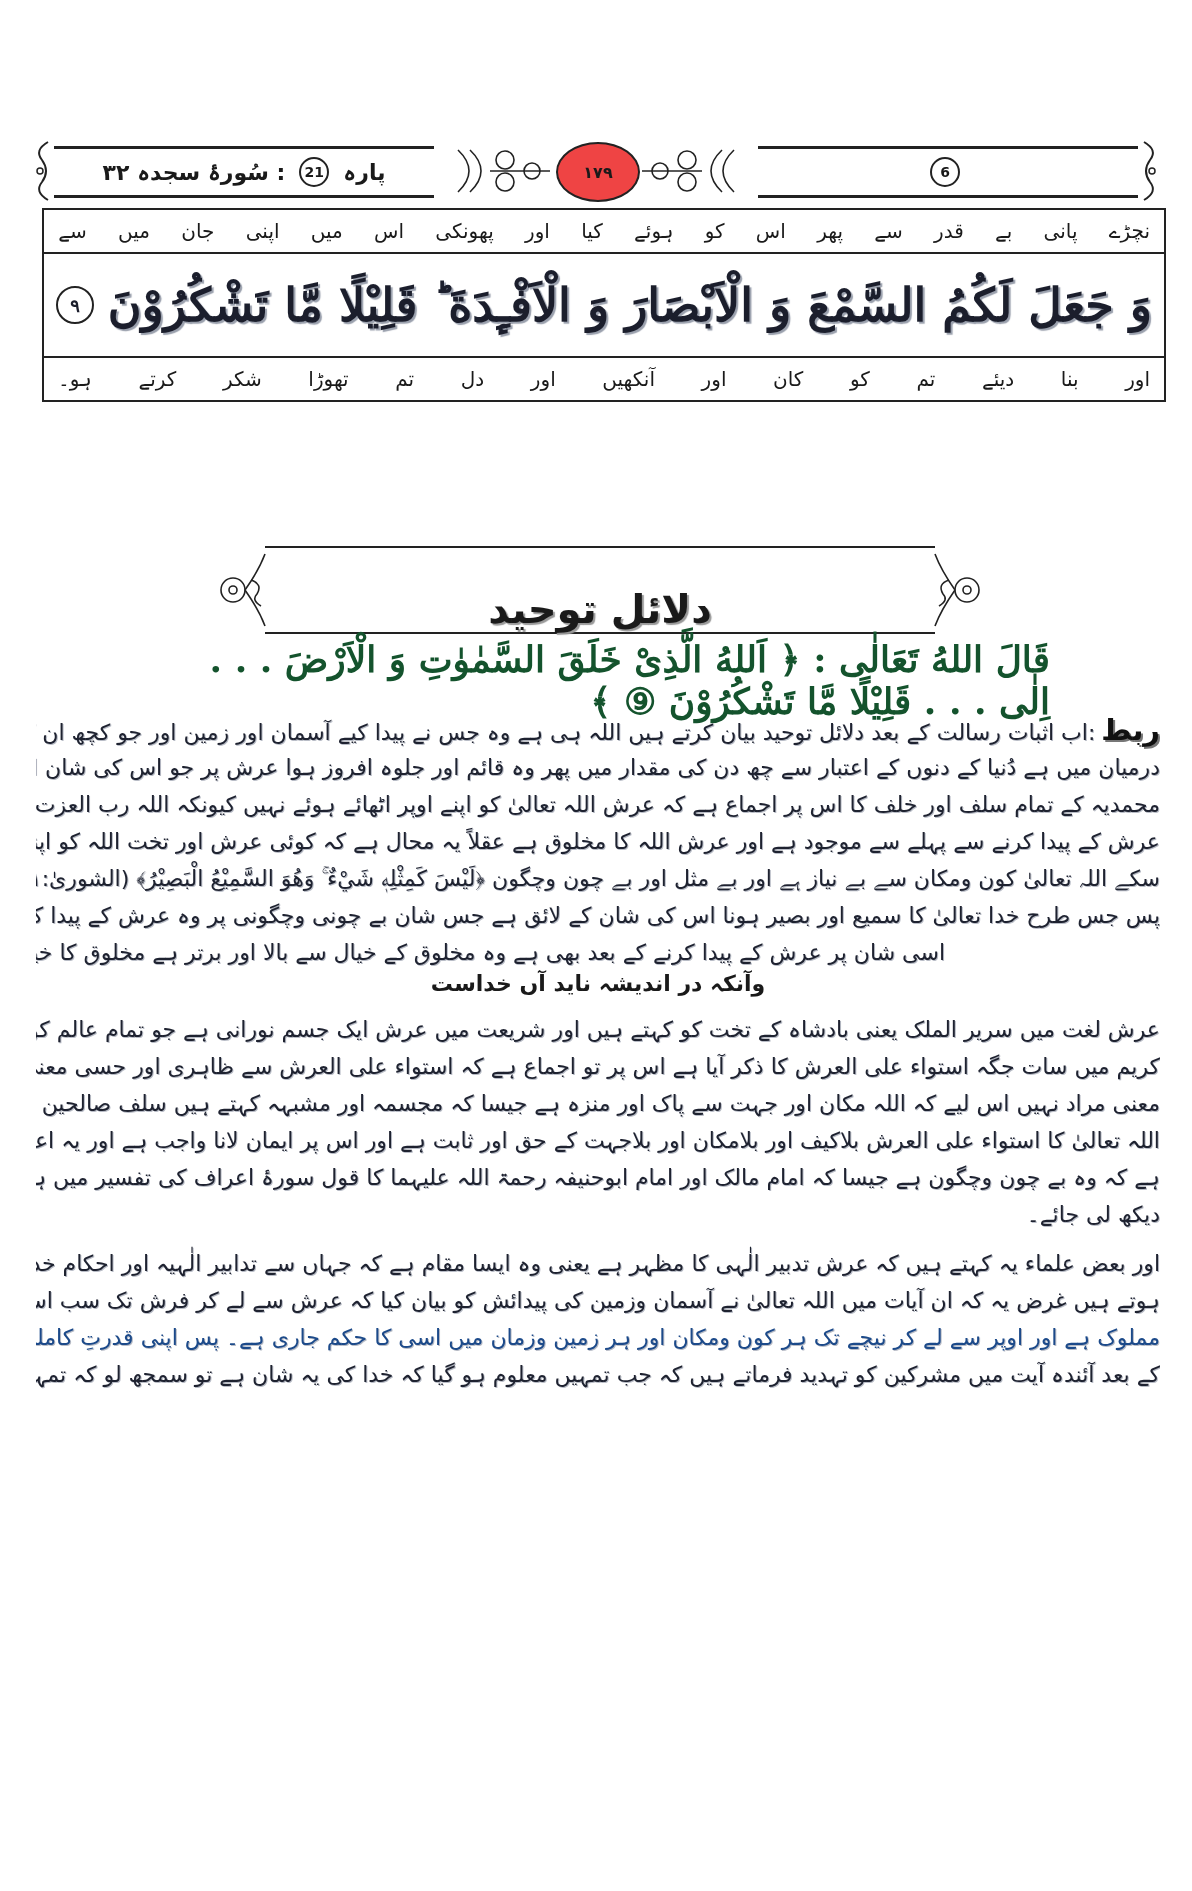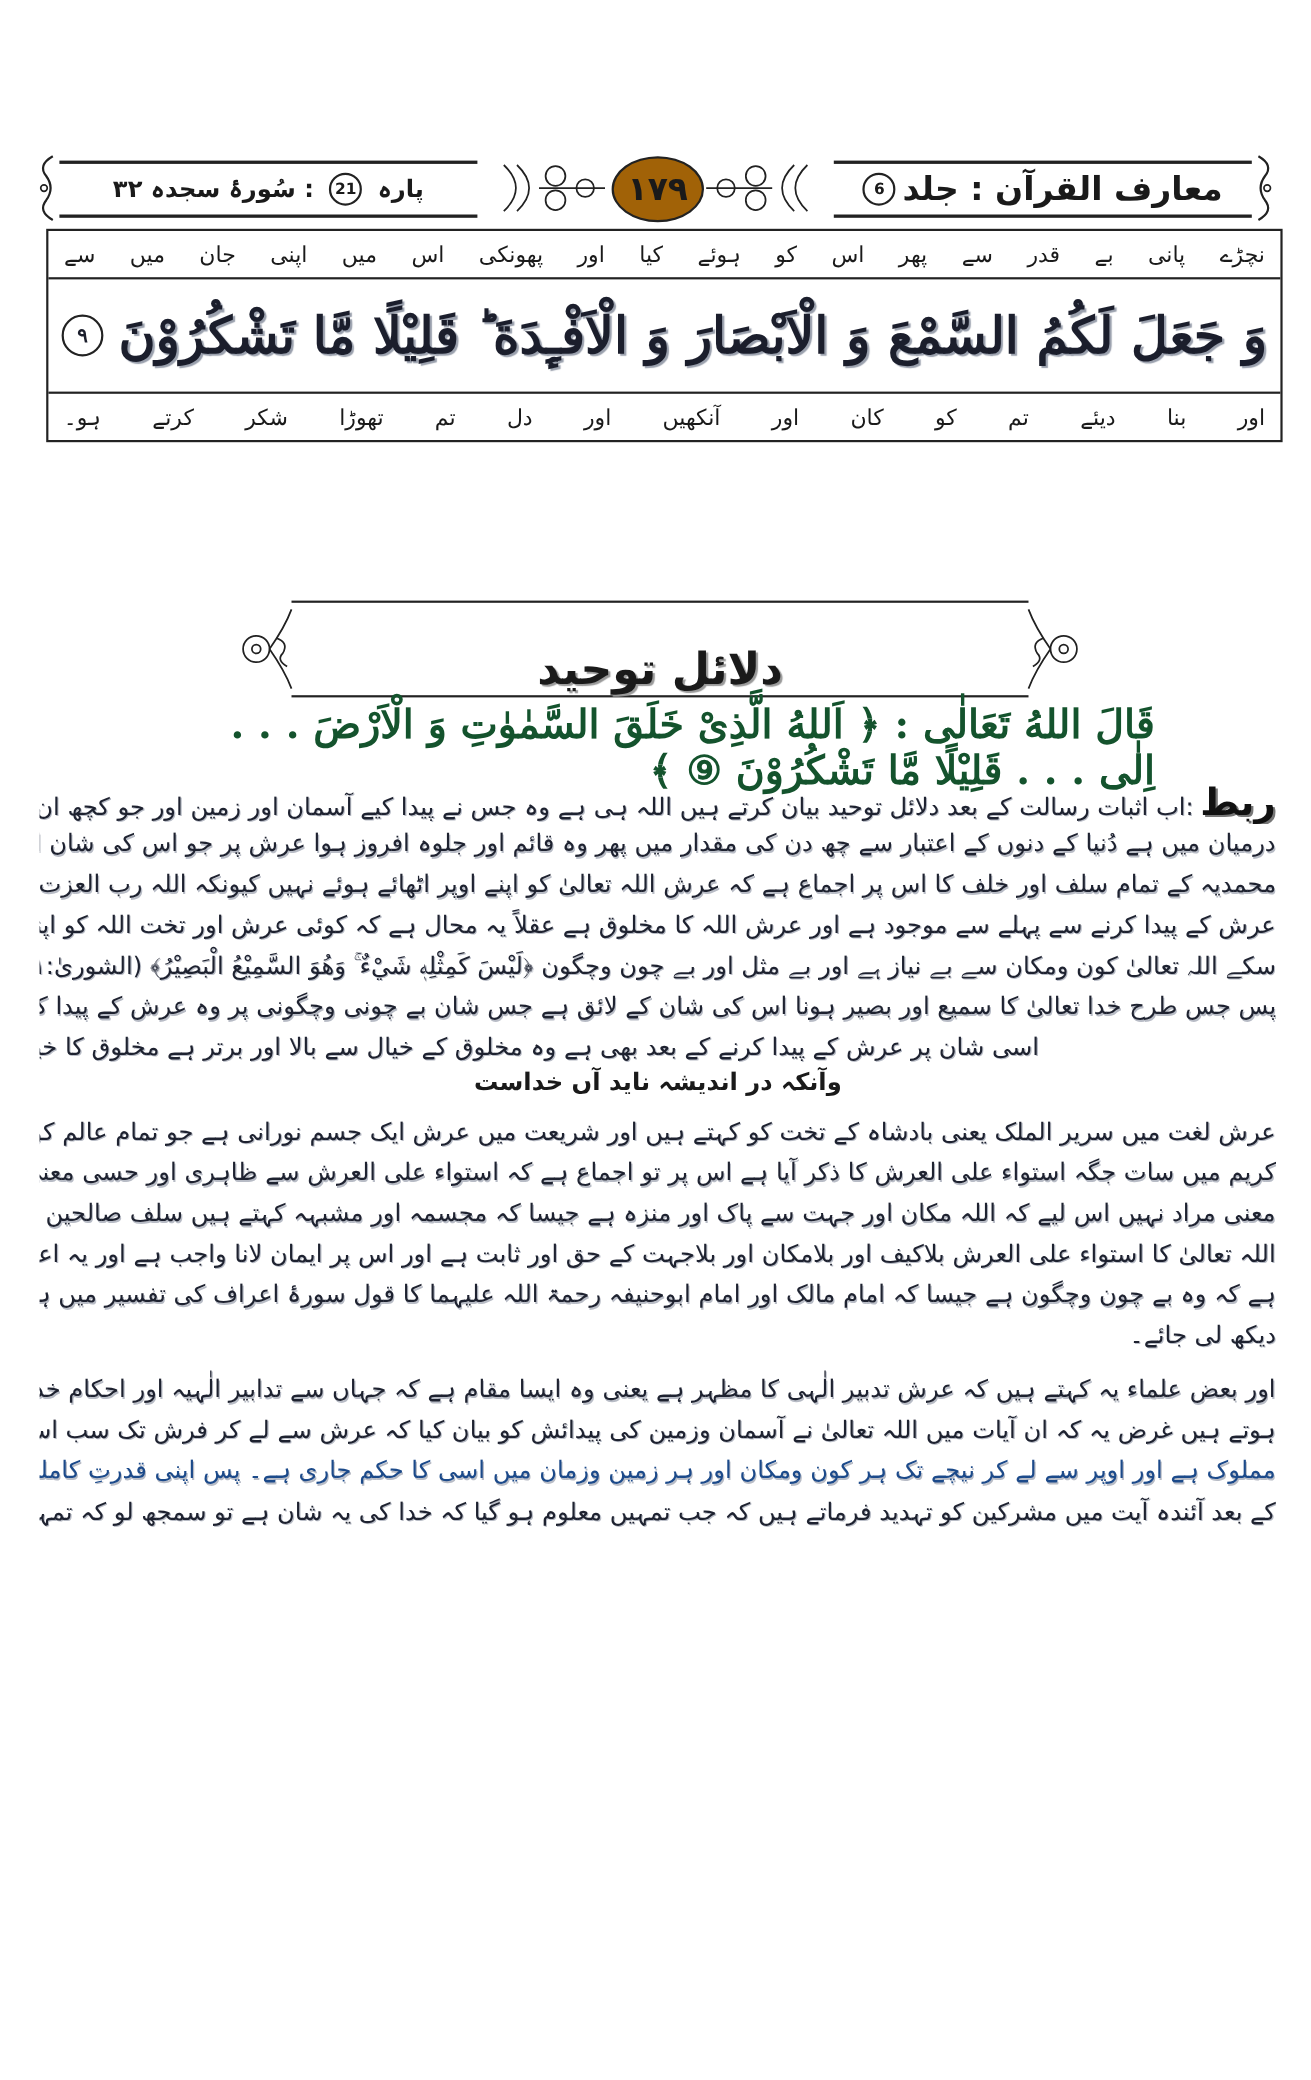--- a/index.html
+++ b/index.html
@@ -23,21 +23,21 @@
     .hdr-title { font-size: 30px; font-weight: bold; }
     .hdr-sub   { font-size: 22px; font-weight: bold; display: flex; gap: 14px; align-items: center; }
     .circ-num {
       display: inline-flex; width: 26px; height: 26px; border: 2px solid #222; border-radius: 50%;
       align-items: center; justify-content: center; font-size: 14px; font-weight: bold;
     }
     .hdr-center { position: absolute; left: 420px; width: 292px; top: 0; height: 62px; }
     .page-oval {
       position: absolute; left: 106px; top: 2px; width: 80px; height: 56px; border: 2px solid #222;
       border-radius: 50%; display: flex; align-items: center; justify-content: center;
-      font-size: 30px; font-weight: bold; background: #a16207;
+      font-size: 16px; font-weight: bold; background: #ef4444;
     }
 
     
     .ayah-block { position: absolute; left: 42px; top: 208px; width: 1120px; border: 2px solid #222; }
     .ayah-line {
       height: 102px; display: flex; align-items: center; justify-content: space-between;
       padding: 0 12px; font-family: "DejaVu Serif", serif; font-size: 46px; font-weight: bold;
       color: #1b1e2c; text-shadow: 2px 2px 1px #9aa0ad; border-bottom: 2px solid #222;
     }
     .trans-line {
@@ -69,35 +69,34 @@
 
     
     .prose { position: absolute; left: 36px; top: 712px; width: 1124px; }
     .pline {
       height: 37px; line-height: 37px; font-size: 22px; text-align: justify; text-align-last: justify;
       white-space: nowrap; overflow: hidden; color: #1e2230; text-shadow: 1px 1px 0 #b8bcc6;
     }
     .pline.short { text-align-last: right; }
     .pline.gap { margin-top: 12px; }
     .pline.blue { color: #1c4a8a; }
-    .rabt { font-size: 34px; font-weight: bold; color: #111; text-shadow: 2px 2px 0 #777; margin-left: 6px; }
+    .rabt { font-size: 29px; font-weight: bold; color: #111; text-shadow: 2px 2px 0 #777; margin-left: 6px; }
     .verse-couplet {
       height: 40px; display: flex; justify-content: center; gap: 90px; font-size: 22px; font-weight: bold;
     }
   </style>
 </head>
 <body>
 
 <div class="header">
   <svg class="hdr-cap rr" viewBox="0 0 22 62">
     <path d="M4 2 Q18 10 10 20 Q2 31 10 42 Q18 52 4 60" fill="none" stroke="#222" stroke-width="2"></path>
     <circle cx="12" cy="31" r="3" fill="none" stroke="#222" stroke-width="1.5"></circle>
   </svg>
   <div class="hdr-box right rtl">
-    <span class="hdr-title">معارف القرآن : جلد</span>
     <span class="circ-num" style="margin-right:6px">6</span>
   </div>
 
   <div class="hdr-center">
     <svg style="position:absolute;left:0;top:0" width="292" height="62">
       <g fill="none" stroke="#222" stroke-width="1.6">
         <path d="M8 10 Q30 31 8 52 M20 10 Q42 31 20 52"></path>
         <circle cx="55" cy="20" r="9"></circle>
           <circle cx="55" cy="42" r="9"></circle>
         <path d="M40 31 L100 31"></path>

